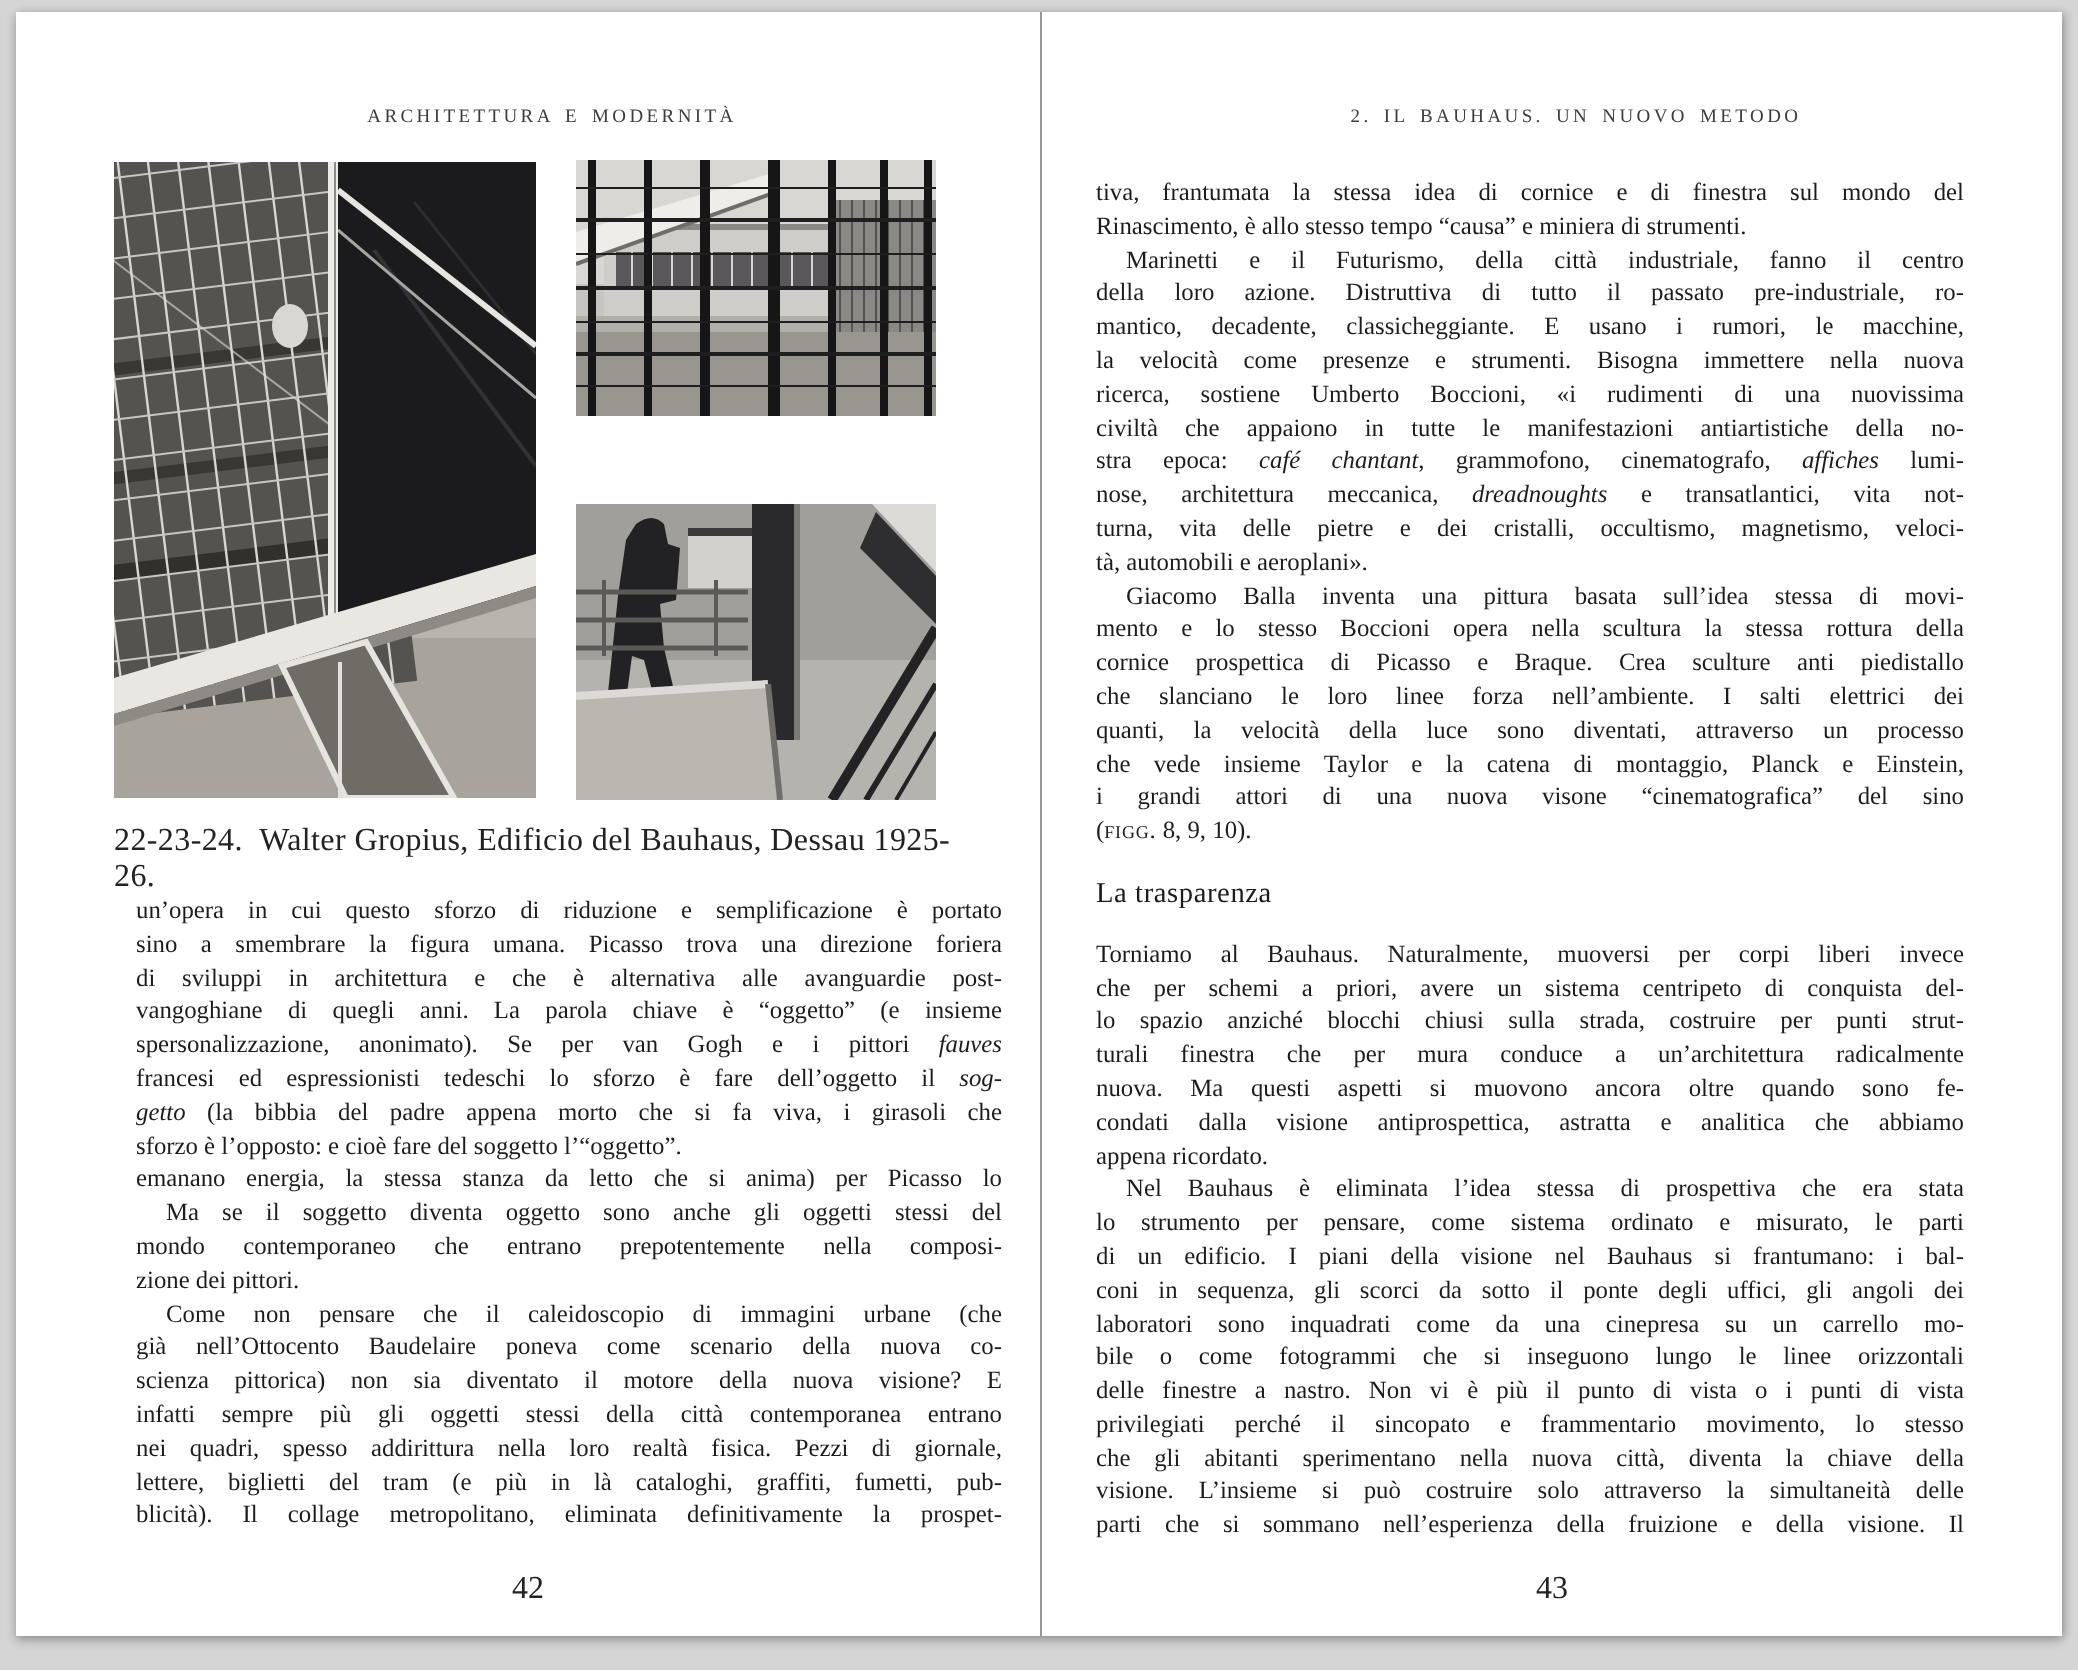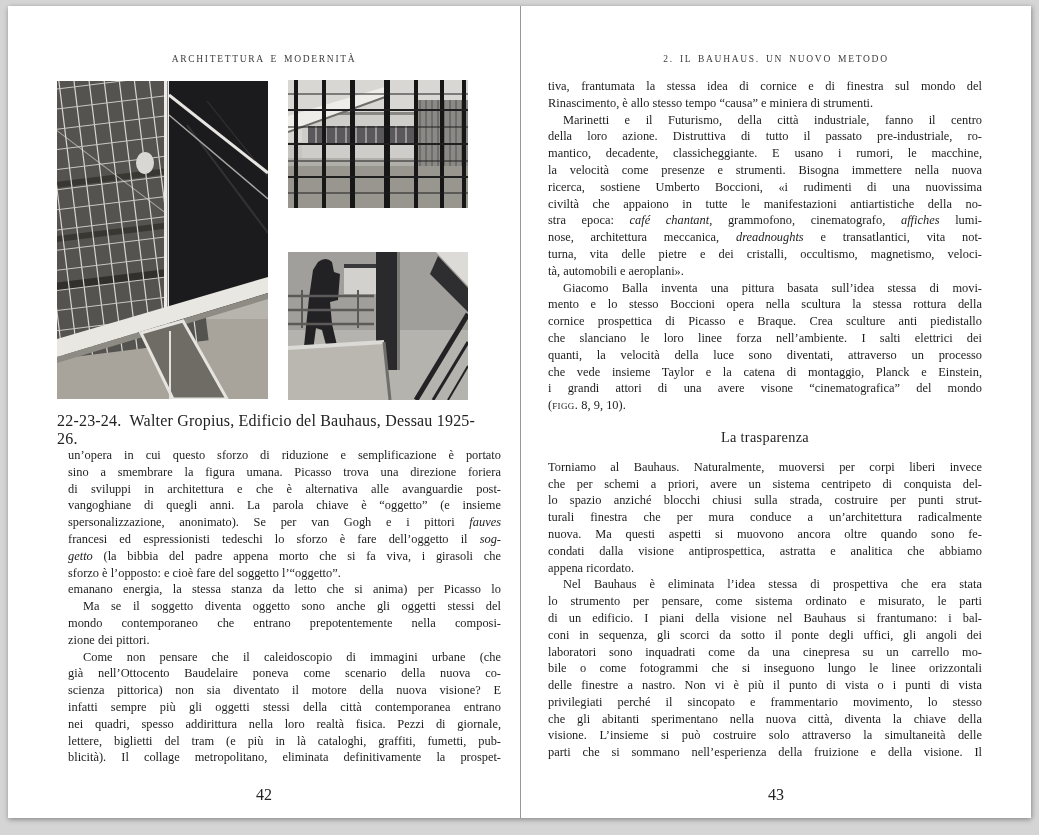--- a/index.html
+++ b/index.html
@@ -11,49 +11,49 @@
   }
   .spread{
     position:absolute;left:8px;top:6px;width:1023px;height:812px;
     background:#ffffff;
     box-shadow:0 2px 5px rgba(0,0,0,.28), 2px 0 4px rgba(0,0,0,.12);
   }
   .gutter{position:absolute;left:512px;top:0;width:1px;height:812px;background:#979797}
 
   .running-head{
     position:absolute;top:48px;font-size:9.5px;letter-spacing:1.7px;word-spacing:2px;
-    color:#3c3c3c;text-align:center;white-space:nowrap;
+    color:#3c3c3c;text-align:center;white-space:nowrap;padding-left:12px;
   }
   .rh-left{left:0;width:512px}
   .rh-right{left:513px;width:510px}
 
   .figures{position:absolute;left:49px;top:74px;width:433px;height:320px}
   .fig{position:absolute;overflow:hidden;background:#b0aeaa}
   .fig svg{display:block}
   #fig1{left:0;top:1px;width:211px;height:318px}
   #fig2{left:231px;top:0;width:180px;height:128px}
   #fig3{left:231px;top:172px;width:180px;height:148px}
 
   .caption{
     position:absolute;left:49px;top:406px;width:433px;
     font-size:16px;color:#222;white-space:pre-wrap;letter-spacing:.2px;
   }
 
   .body-text{position:absolute;font-size:12.4px;line-height:16.8px}
   #left-body{left:60px;top:441px;width:433px}
-  #right-body{left:540px;top:72px;width:434px}
+  #right-body{left:540px;top:82px;width:434px}
 
   .para{margin:0}
   .line{text-align:justify;text-align-last:justify}
   .line.lastline{text-align-last:left}
   .para.indent .line:first-child{text-indent:15px}
   .sc{font-variant:small-caps;letter-spacing:.4px}
 
   .section-heading{
-    text-align:center;font-size:14.3px;color:#1c1c1c;
+    text-align:left;font-size:14.3px;color:#1c1c1c;
     margin:15px 0 13px;letter-spacing:.3px;
   }
 
   .page-number{position:absolute;top:780px;font-size:16px;color:#222;text-align:center}
   #pn-left{left:0;width:512px}
   #pn-right{left:513px;width:510px}
 </style>
 </head>
 <body>
 
@@ -196,21 +196,21 @@
           <div class="line">turna, vita delle pietre e dei cristalli, occultismo, magnetismo, veloci-</div>
           <div class="line lastline">tà, automobili e aeroplani».</div>
         </div>
         <div class="para indent">
           <div class="line">Giacomo Balla inventa una pittura basata sull’idea stessa di movi-</div>
           <div class="line">mento e lo stesso Boccioni opera nella scultura la stessa rottura della</div>
           <div class="line">cornice prospettica di Picasso e Braque. Crea sculture anti piedistallo</div>
           <div class="line">che slanciano le loro linee forza nell’ambiente. I salti elettrici dei</div>
           <div class="line">quanti, la velocità della luce sono diventati, attraverso un processo</div>
           <div class="line">che vede insieme Taylor e la catena di montaggio, Planck e Einstein,</div>
-          <div class="line">i grandi attori di una avere visone “cinematografica” del mondo</div>
+          <div class="line">i grandi attori di una nuova visone “cinematografica” del sino</div>
           <div class="line lastline">(<span class="sc">figg.</span> 8, 9, 10).</div>
         </div>
       </div>
     <div class="section-heading">La trasparenza</div>
     <div>
         <div class="para">
           <div class="line">Torniamo al Bauhaus. Naturalmente, muoversi per corpi liberi invece</div>
           <div class="line">che per schemi a priori, avere un sistema centripeto di conquista del-</div>
           <div class="line">lo spazio anziché blocchi chiusi sulla strada, costruire per punti strut-</div>
           <div class="line">turali finestra che per mura conduce a un’architettura radicalmente</div>

